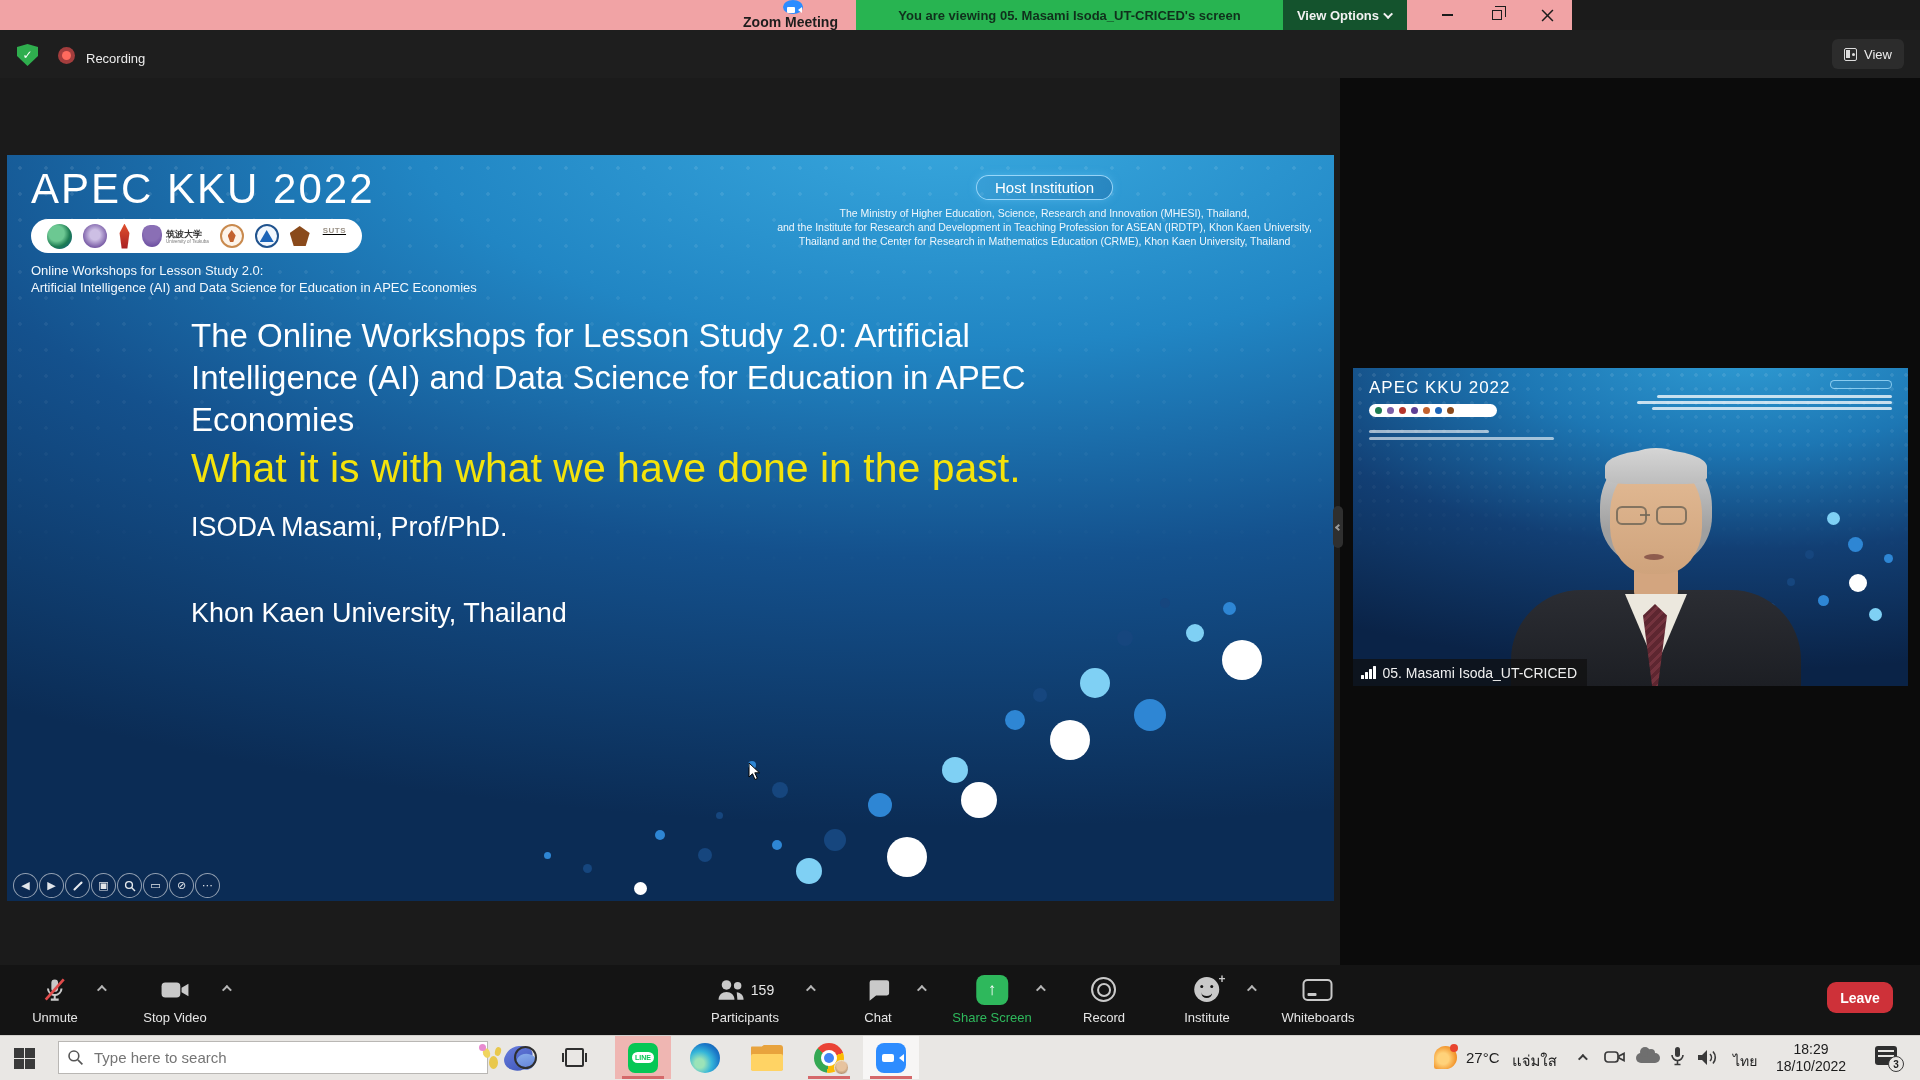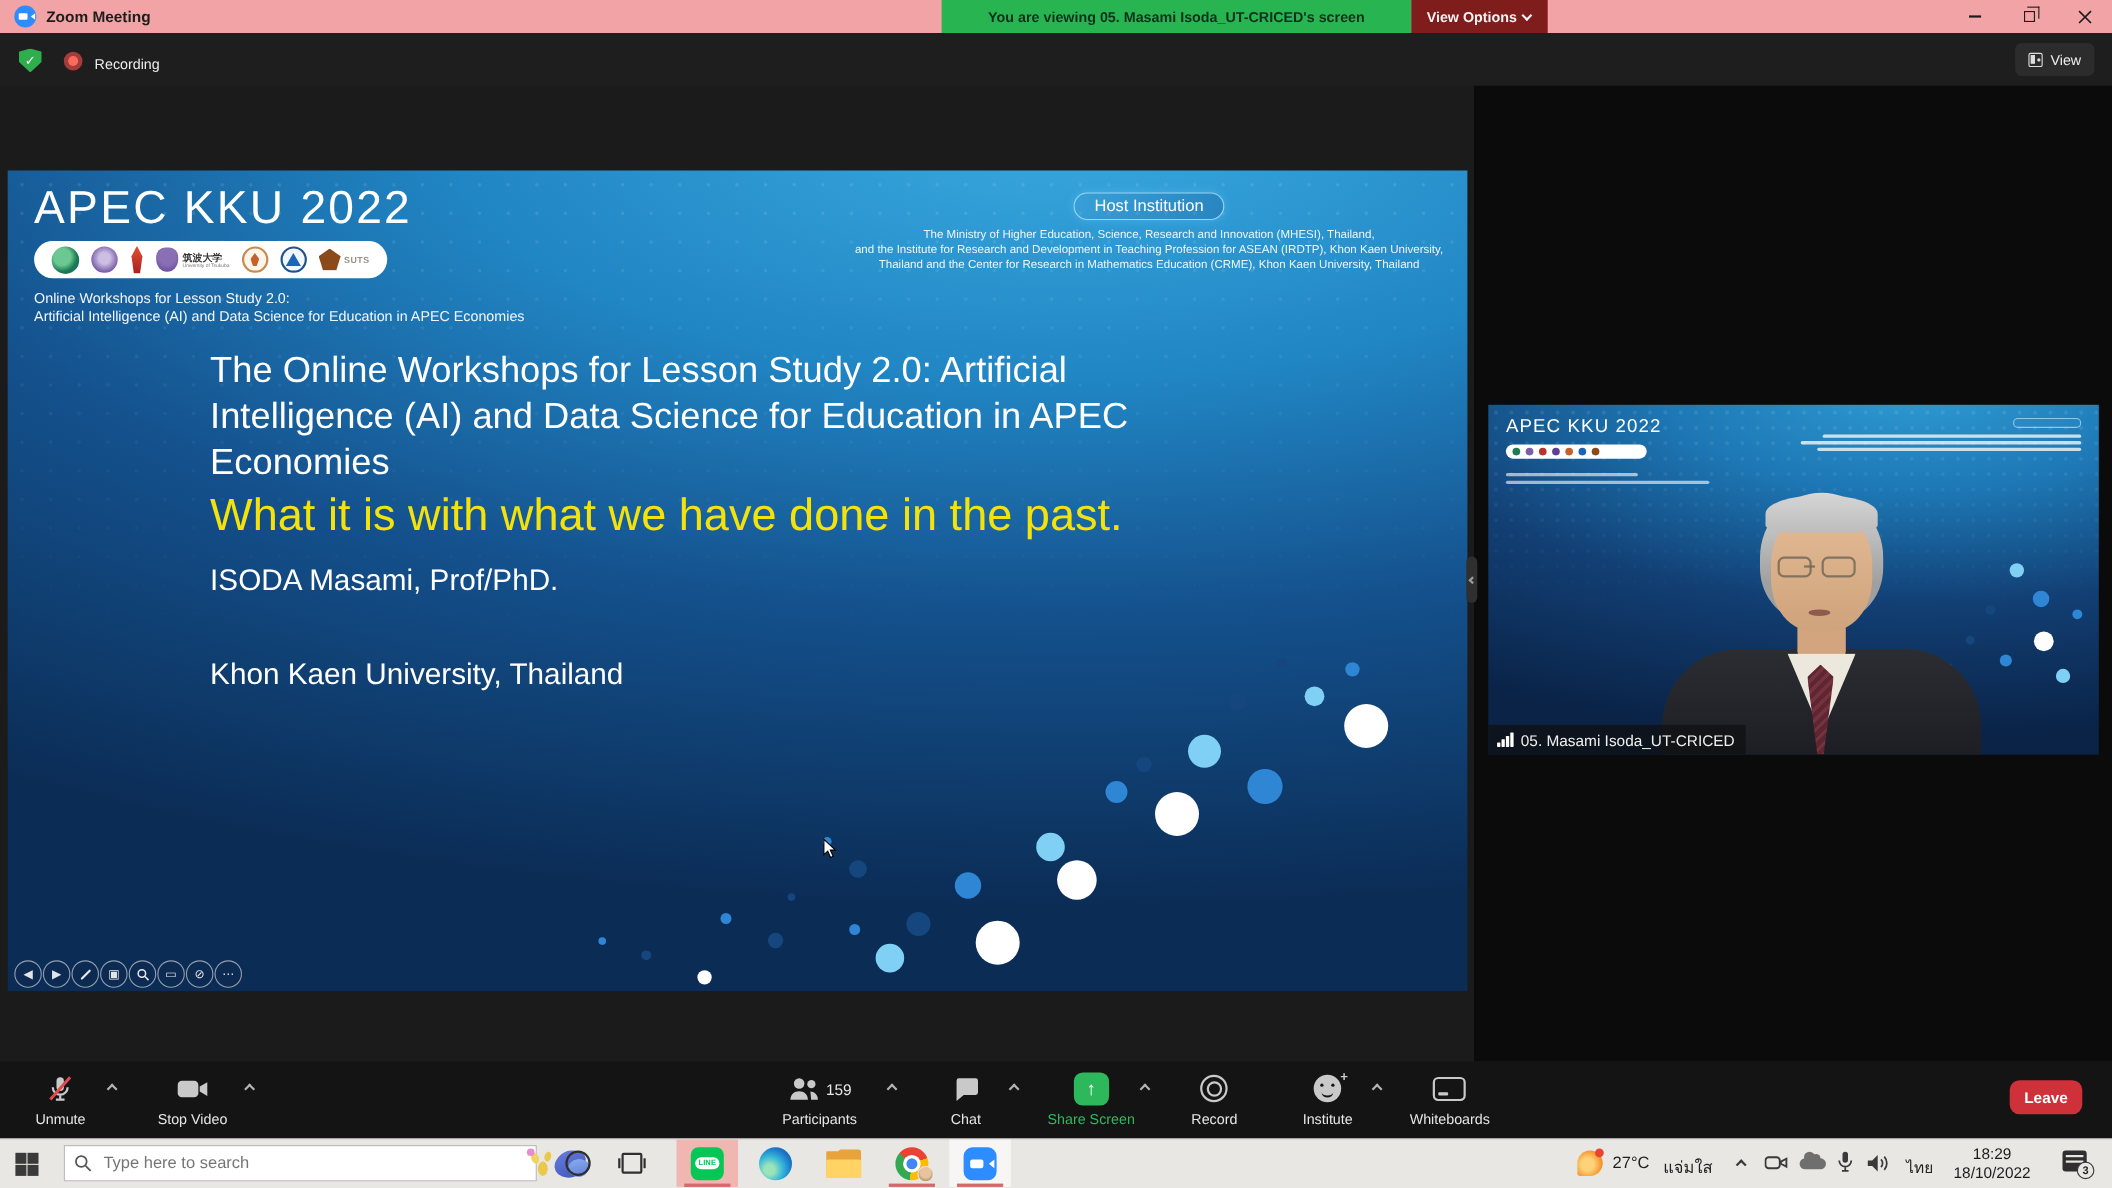--- a/index.html
+++ b/index.html
@@ -1,27 +1,27 @@
 <!DOCTYPE html>
 <html><head>
 <meta charset="utf-8">
 <style>
   html,body{margin:0;padding:0;background:#000;}
   *{box-sizing:border-box;font-family:"Liberation Sans","DejaVu Sans",sans-serif;}
   #stage{position:relative;width:1920px;height:1080px;background:#1b1b1b;overflow:hidden;}
 
   
-  .titlebar{position:absolute;left:0;top:0;width:1920px;height:30px;background:#f1a3a5;display:flex;align-items:center;}
+  .titlebar{position:absolute;left:0;top:0;width:1572px;height:30px;background:#f1a3a5;display:flex;align-items:center;flex-direction:column;}
   .zoom-badge{width:20px;height:20px;border-radius:50%;background:#2d8cff;margin-left:13px;position:relative;}
   .zoom-badge i{position:absolute;left:4px;top:7px;width:8px;height:6px;background:#fff;border-radius:1px;}
   .zoom-badge b{position:absolute;left:12px;top:7px;width:0;height:0;border:3px solid transparent;border-right:4px solid #fff;}
   .win-title{font-size:14px;color:#1d1d1d;margin-left:9px;font-weight:600;}
   .share-banner{position:absolute;left:856px;top:0;width:427px;height:30px;background:#28b451;color:#10301c;
     font-size:13px;font-weight:700;display:flex;align-items:center;justify-content:center;}
-  .view-options{position:absolute;left:1283px;top:0;width:124px;height:30px;background:#7f1d1d;color:#f2f2f2;
+  .view-options{position:absolute;left:1283px;top:0;width:124px;height:30px;background:#14532d;color:#f2f2f2;
     font-size:13px;font-weight:700;display:flex;align-items:center;justify-content:center;gap:7px;cursor:pointer;}
   .chev{display:inline-block;width:7px;height:7px;border-left:2px solid currentColor;border-bottom:2px solid currentColor;}
   .chev.down{transform:rotate(-45deg) translateY(-2px);}
   .chev.up{transform:rotate(135deg) translateY(-2px);}
   .chev.gray{color:#b5b5b5;}
   .winbtns{position:absolute;right:0;top:0;height:30px;display:flex;}
   .winbtn{width:50px;height:30px;display:flex;align-items:center;justify-content:center;color:#1c1c1c;cursor:pointer;}
   .minbar{width:11px;height:2px;background:#1c1c1c;}
   .restore{width:10px;height:10px;border:1.6px solid #1c1c1c;position:relative;background:transparent;}
   .restore:before{content:"";position:absolute;left:2px;top:-5px;width:10px;height:10px;border:1.6px solid #1c1c1c;border-bottom:none;border-left:none;}
@@ -59,21 +59,21 @@
   .lg.crest-purple{width:24px;height:24px;background:radial-gradient(circle at 50% 45%,#cdbfe4 0 28%,#7b5ea7 70%,#55407f 100%);}
   .flame{width:13px;height:25px;background:linear-gradient(180deg,#e0512f,#a81f23);clip-path:polygon(50% 0%,88% 38%,72% 100%,28% 100%,12% 38%);}
   .tsu{display:flex;align-items:center;gap:4px;}
   .tsu .mark{width:20px;height:22px;background:radial-gradient(circle at 50% 35%,#8a6fb5 0 45%,#5d3f96 100%);border-radius:40% 40% 50% 50%;}
   .tsu .t1{font-size:9px;font-weight:700;color:#333;line-height:10px;}
   .tsu .t2{font-size:4.5px;color:#777;line-height:5px;}
   .lg.crest-orange{width:24px;height:24px;border:2px solid #c98a4e;background:#fdf4ea;position:relative;}
   .lg.crest-orange:before{content:"";position:absolute;left:6px;top:4px;width:8px;height:12px;background:#c3622e;clip-path:polygon(50% 0,100% 45%,70% 100%,30% 100%,0 45%);}
   .lg.tri-blue{width:24px;height:24px;border:2px solid #20538e;background:#f2f7fd;position:relative;}
   .lg.tri-blue:before{content:"";position:absolute;left:3px;top:4px;width:14px;height:12px;background:#1c64b8;clip-path:polygon(50% 0,100% 100%,0 100%);}
-  .suts{display:flex;align-items:center;gap:3px;}
+  .suts{display:flex;align-items:flex-start;gap:13px;text-decoration:underline;}
   .suts .mark{width:20px;height:20px;background:#8a4a1b;clip-path:polygon(50% 0,100% 35%,80% 100%,20% 100%,0 35%);position:relative;}
   .suts .txt{font-size:8px;font-weight:800;color:#9a9186;letter-spacing:.5px;}
   .subtitle{position:absolute;left:24px;top:107px;color:#f2f8fd;font-size:13px;line-height:17px;}
   .hostblock{position:absolute;right:22px;top:20px;text-align:center;}
   .hostbadge{display:inline-flex;align-items:center;justify-content:center;padding:3px 18px;border:1.4px solid rgba(170,225,255,.85);
     border-radius:14px;color:#fff;font-size:15px;background:linear-gradient(90deg,rgba(70,160,215,.28),rgba(25,80,140,.28));box-shadow:0 0 8px rgba(120,210,255,.35);}
   .hostlines{margin-top:6px;color:#eef6fc;font-size:10.5px;line-height:14px;font-weight:500;}
   .slidebody{position:absolute;left:184px;top:160px;width:935px;color:#fff;}
   .stitle{font-size:33px;line-height:42px;font-weight:500;margin:0;}
   .shl{font-size:41px;line-height:54px;font-weight:500;color:#f4e30b;margin:0;}

